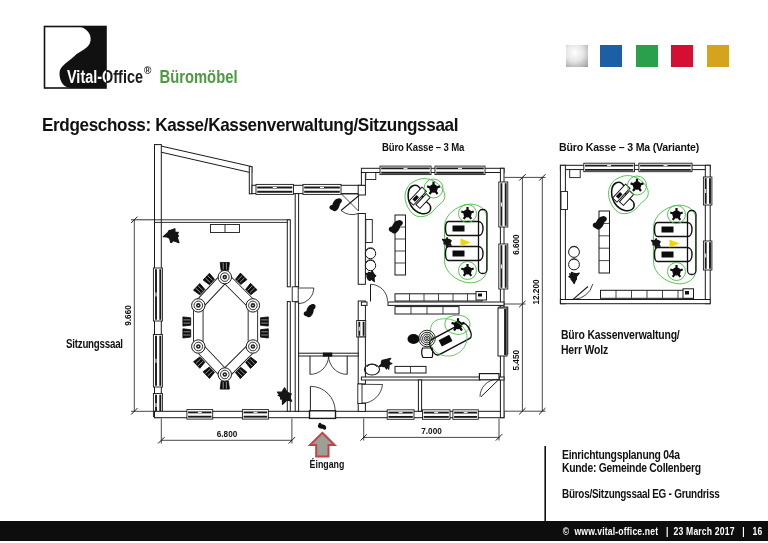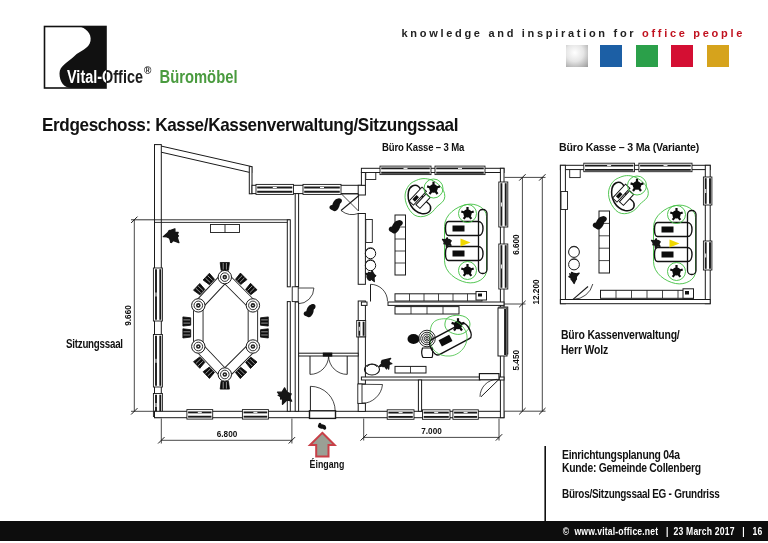--- a/index.html
+++ b/index.html
@@ -518,21 +518,20 @@
 <text x="227" y="437.3" text-anchor="middle">6.800</text>
 <text x="431.5" y="434.4" text-anchor="middle">7.000</text>
 <text x="131.3" y="315.5" text-anchor="middle" transform="rotate(-90 131.3 315.5)">9.660</text>
 <text x="519.4" y="244.6" text-anchor="middle" transform="rotate(-90 519.4 244.6)">6.600</text>
 <text x="519.4" y="360.2" text-anchor="middle" transform="rotate(-90 519.4 360.2)">5.450</text>
 <text x="539.3" y="292.0" text-anchor="middle" transform="rotate(-90 539.3 292.0)">12.200</text>
 </g>
 <line x1="545.2" y1="446" x2="545.2" y2="521" stroke="#111" stroke-width="1.6"></line>
 </svg>
 <div id="title" class="abs">Erdgeschoss: Kasse/Kassenverwaltung/Sitzungssaal</div>
-<div id="tagline" class="abs">knowledge and inspiration for <span class="red">office people</span></div>
 <div class="sq" style="left:566px;background:radial-gradient(circle at 40% 35%, #ffffff 0%, #e6e6e6 45%, #999 100%);"></div>
 <div class="sq" style="left:600px;background:#1c5fa5;"></div>
 <div class="sq" style="left:636px;background:#2ba04a;"></div>
 <div class="sq" style="left:671px;background:#d40f33;"></div>
 <div class="sq" style="left:707px;background:#d6a31c;"></div>
 <div class="abs planlbl" style="left:382px;top:141px;transform:scaleX(0.83);">Büro Kasse – 3 Ma</div>
 <div class="abs planlbl" style="left:559px;top:141px;transform:scaleX(0.92);">Büro Kasse – 3 Ma (Variante)</div>
 <div id="sitz" class="abs">Sitzungssaal</div>
 <div id="eingang" class="abs">Éingang</div>
 <div id="kvlabel" class="abs">Büro Kassenverwaltung/<br>Herr Wolz</div>

